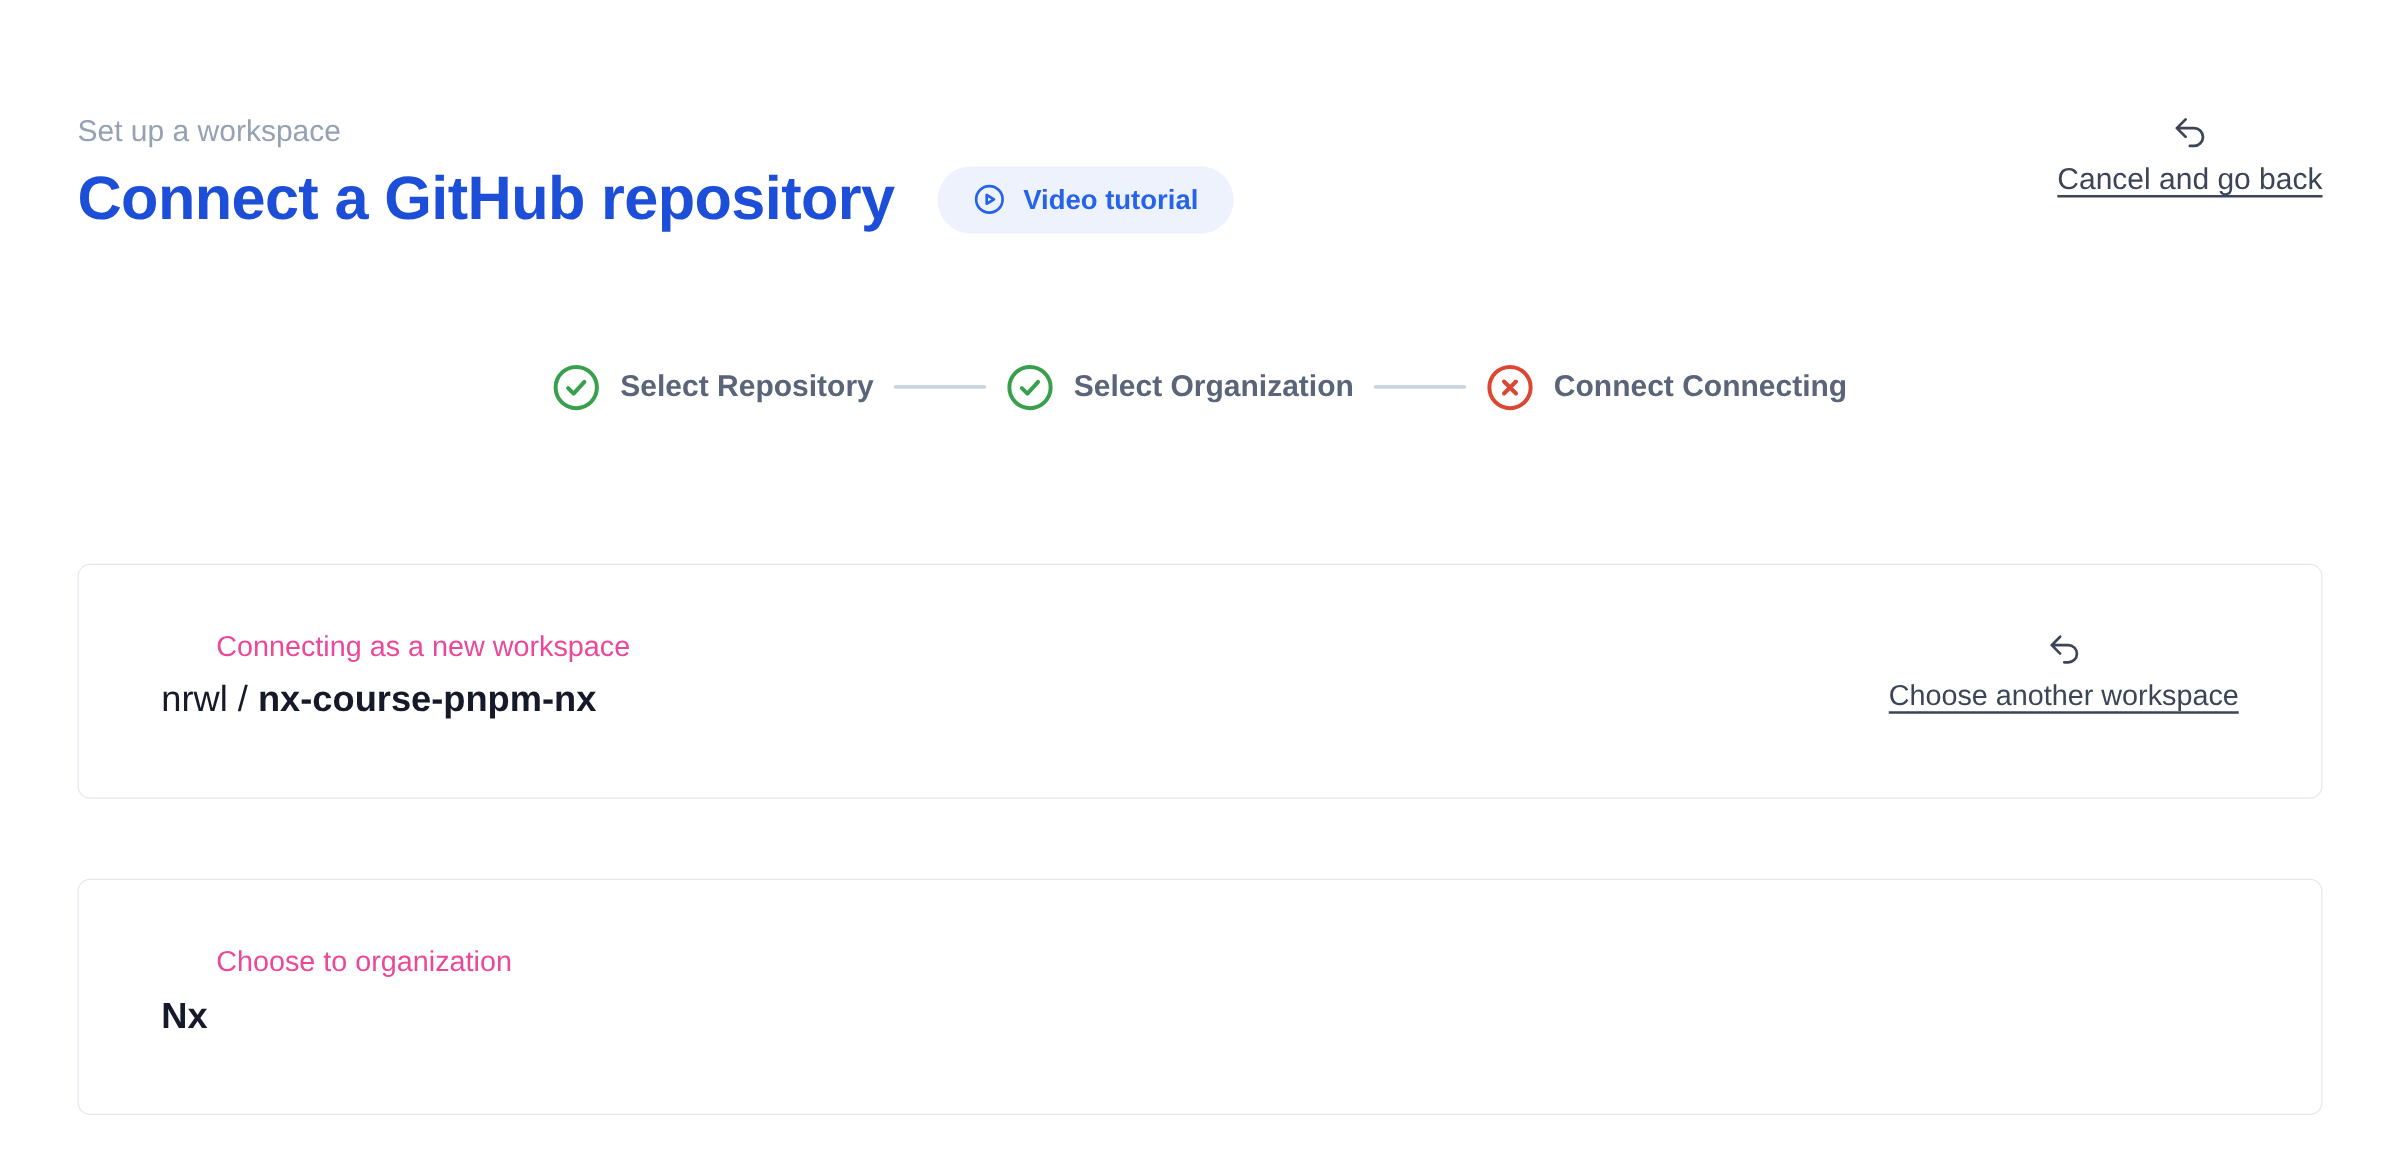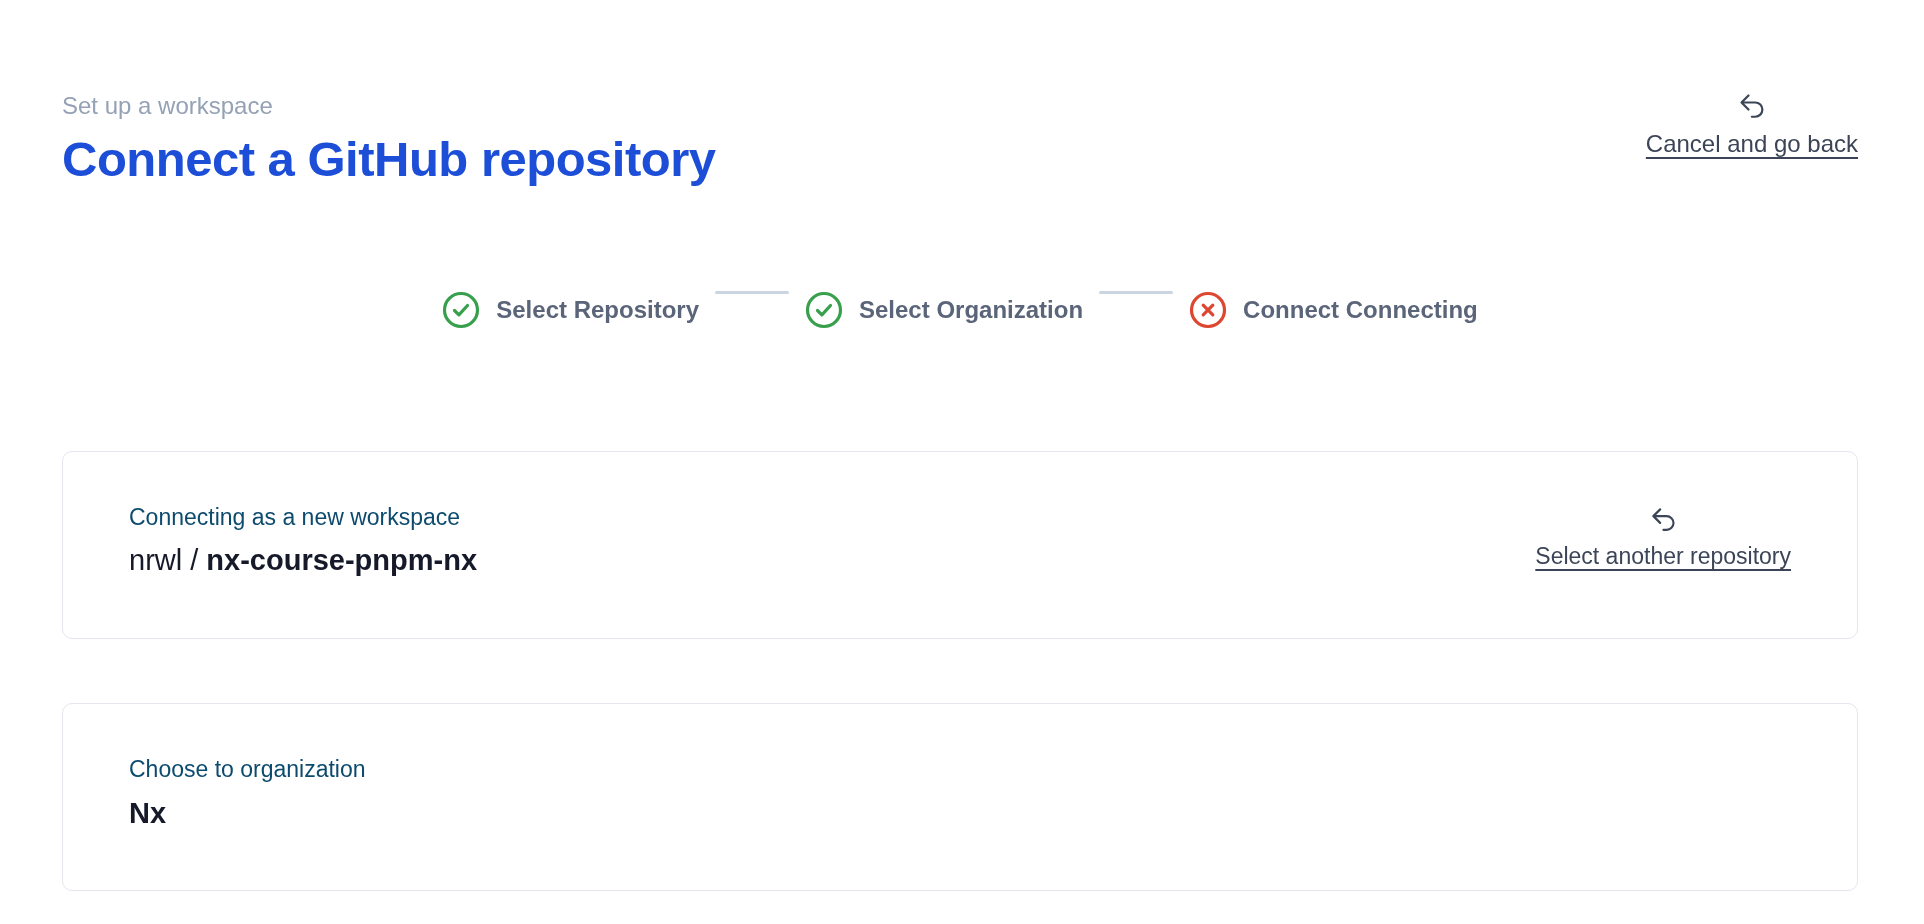--- a/index.html
+++ b/index.html
@@ -58,20 +58,21 @@
     padding: 0;
     flex-direction: column;
   }
   .link-btn .link-label { text-decoration: underline; text-underline-offset: 5px; text-decoration-thickness: 1.5px; }
   .link-btn svg { display: block; flex: none; }
 
   
   .stepper {
     margin-top: 104px;
     display: flex;
+    align-items: center;
     justify-content: center;
     gap: 0;
   }
   .step { display: flex; align-items: center; gap: 16px; }
   .step-label { font-size: 24px; font-weight: 600; color: #5b6579; white-space: nowrap; }
   .step-icon { width: 38px; height: 38px; flex: none; }
   .connector {
     width: 74px;
     height: 3px;
     background: #cbd5e1;
@@ -85,37 +86,46 @@
     border: 1px solid #e6e6f0;
     border-radius: 10px;
     background: #ffffff;
     padding: 52px 66px 60px 66px;
     display: flex;
     justify-content: space-between;
     align-items: flex-start;
   }
   .card-1 { margin-top: 122px; }
   .card-2 { margin-top: 64px; }
-  .card-label { font-size: 23px; color: #0c4a6e; line-height: 1.2; }
+  .card-label { font-size: 23px; color: #ec4899; line-height: 1.2; margin-left: 44px; }
   .card-value { margin-top: 12px; font-size: 29px; line-height: 1.2; color: #151929; }
   .owner { font-weight: 500; }
   .repo-name { font-weight: 700; }
   .org-name { font-weight: 600; }
   .card .link-btn { font-size: 23px; margin-top: 2px; }
 </style>
 </head>
 <body>
 
 <div class="wrapper">
 
   <div class="header-row">
     <div>
       <div class="eyebrow">Set up a workspace</div>
       <div class="title-row">
         <h1 class="page-title">Connect a GitHub repository</h1>
+        <button class="video-pill">
+          <span>
+            <svg width="27" height="27" viewBox="0 0 24 24" fill="none">
+              <circle cx="12" cy="12" r="9.4" stroke="#2563eb" stroke-width="1.9"></circle>
+              <path d="M10.1 8.9v6.2L15.3 12z" stroke="#2563eb" stroke-width="1.9" stroke-linejoin="round" fill="none"></path>
+            </svg>
+          </span>
+          <span class="pill-label">Video tutorial</span>
+        </button>
       </div>
     </div>
     <button class="link-btn">
       <span>
         <svg width="28" height="28" viewBox="0 0 24 24" fill="none">
           <path d="M9 15 3 9m0 0 6-6M3 9h11.8a6.1 6.1 0 0 1 0 12.2h-2.9" stroke="#3c4557" stroke-width="1.9" stroke-linecap="round" stroke-linejoin="round"></path>
         </svg>
       </span>
       <span class="link-label">Cancel and go back</span>
     </button>
@@ -166,21 +176,21 @@
         <span class="owner">nrwl /</span>
         <span class="repo-name">nx-course-pnpm-nx</span>
       </div>
     </div>
     <button class="link-btn">
       <span>
         <svg width="27" height="27" viewBox="0 0 24 24" fill="none">
           <path d="M9 15 3 9m0 0 6-6M3 9h11.8a6.1 6.1 0 0 1 0 12.2h-2.9" stroke="#3c4557" stroke-width="1.9" stroke-linecap="round" stroke-linejoin="round"></path>
         </svg>
       </span>
-      <span class="link-label">Select another repository</span>
+      <span class="link-label">Choose another workspace</span>
     </button>
   </div>
 
   <div class="card card-2">
     <div>
       <div class="card-label">Choose to organization</div>
       <div class="card-value org-name">Nx</div>
     </div>
   </div>
 

